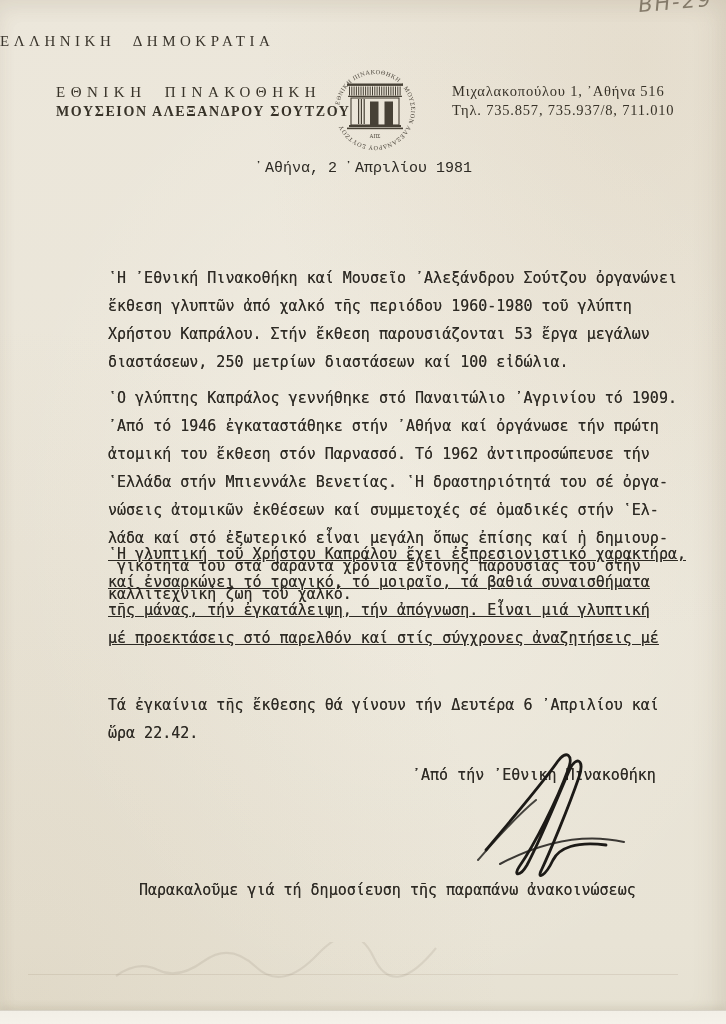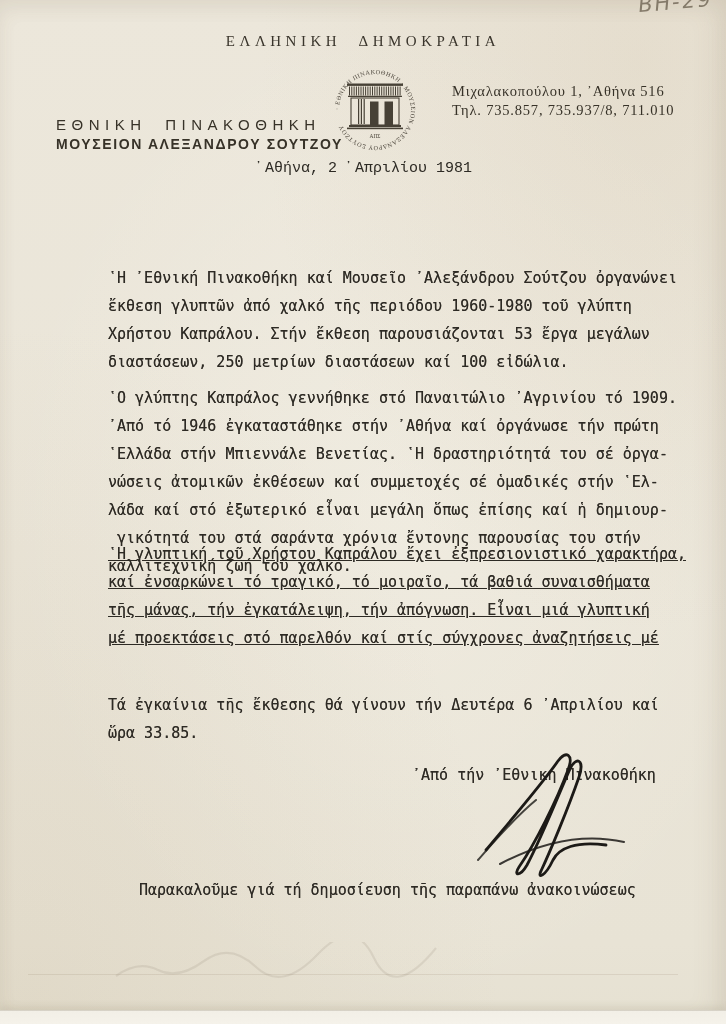--- a/index.html
+++ b/index.html
@@ -19,28 +19,27 @@
     color:#2d2a24;
   }
   .pencil-note{
     position:absolute;top:-10px;right:14px;
     font-family:"DejaVu Sans",sans-serif;
     font-size:21px;color:#6f6554;opacity:.8;
     transform:rotate(-5deg) skewX(-10deg);
     letter-spacing:2px;
   }
   .republic{
-    position:absolute;top:33px;left:0;width:100%;text-align:center;
+    position:absolute;top:33px;left:0;width:100%;text-align:left;
     font-family:"Liberation Serif","DejaVu Serif",serif;
     font-size:15px;letter-spacing:4.5px;word-spacing:10px;color:#3a352c;
   }
   .lh-left{
     position:absolute;left:56px;top:84px;color:#373228;
-    font-family:Liberation Sans, sans-serif;
-    margin-top:32px;
+    font-family:Liberation Serif, serif;
   }
   .org{font-size:15px;letter-spacing:5.5px;word-spacing:9px;margin-bottom:3px;}
   .museum{font-size:14px;font-weight:700;letter-spacing:1.6px;}
   .lh-right{
     position:absolute;left:452px;top:82px;color:#373228;
     font-family:"Liberation Serif","DejaVu Serif",serif;
     font-size:14.5px;letter-spacing:0.8px;line-height:19px;
   }
   .lh-seal{position:absolute;left:331px;top:66px;width:88px;height:88px;}
   .date{
@@ -121,37 +120,38 @@
   <div class="para p1">
     <div class="line">῾Η ᾽Εθνική Πινακοθήκη καί Μουσεῖο ᾽Αλεξάνδρου Σούτζου ὀργανώνει</div>
     <div class="line">ἔκθεση γλυπτῶν ἀπό χαλκό τῆς περιόδου 1960-1980 τοῦ γλύπτη</div>
     <div class="line">Χρήστου Καπράλου. Στήν ἔκθεση παρουσιάζονται 53 ἔργα μεγάλων</div>
     <div class="line">διαστάσεων, 250 μετρίων διαστάσεων καί 100 εἰδώλια.</div>
   </div>
 
   <div class="para p2">
     <div class="line">῾Ο γλύπτης Καπράλος γεννήθηκε στό Παναιτώλιο ᾽Αγρινίου τό 1909.</div>
     <div class="line">᾽Από τό 1946 ἐγκαταστάθηκε στήν ᾽Αθήνα καί ὀργάνωσε τήν πρώτη</div>
+    <div class="line">ἀτομική του ἔκθεση στόν Παρνασσό. Τό 1962 ἀντιπροσώπευσε τήν</div>
     <div class="line">῾Ελλάδα στήν Μπιεννάλε Βενετίας. ῾Η δραστηριότητά του σέ ὀργα-</div>
     <div class="line">νώσεις ἀτομικῶν ἐκθέσεων καί συμμετοχές σέ ὁμαδικές στήν ῾Ελ-</div>
     <div class="line">λάδα καί στό ἐξωτερικό εἶναι μεγάλη ὅπως ἐπίσης καί ἡ δημιουρ-</div>
     <div class="line"> γικότητά του στά σαράντα χρόνια ἔντονης παρουσίας του στήν</div>
     <div class="line">καλλιτεχνική ζωή τοῦ χαλκό.</div>
   </div>
 
   <div class="para p3">
     <div class="line">῾Η γλυπτική τοῦ Χρήστου Καπράλου ἔχει ἐξπρεσιονιστικό χαρακτήρα,</div>
     <div class="line">καί ἐνσαρκώνει τό τραγικό, τό μοιραῖο, τά βαθιά συναισθήματα</div>
     <div class="line">τῆς μάνας, τήν ἐγκατάλειψη, τήν ἀπόγνωση. Εἶναι μιά γλυπτική</div>
     <div class="line">μέ προεκτάσεις στό παρελθόν καί στίς σύγχρονες ἀναζητήσεις μέ</div>
   </div>
 
   <div class="para p4">
     <div class="line">Τά ἐγκαίνια τῆς ἔκθεσης θά γίνουν τήν Δευτέρα 6 ᾽Απριλίου καί</div>
-    <div class="line">ὥρα 33.85.</div>
+    <div class="line">ὥρα 22.42.</div>
   </div>
 
   <div class="closing">᾽Από τήν ᾽Εθνική Πινακοθήκη</div>
 
   <svg class="signature" viewBox="0 0 200 138">
     <g fill="none" stroke="#1c1a17" stroke-linecap="round">
       <path stroke-width="2" opacity="0.8" d="M30,112 C44,96 66,70 88,52"></path>
       <path stroke-width="2.8" d="M38,102 C58,78 94,36 110,13 C118,2 126,6 120,22 C109,52 87,96 71,119 C65,128 72,129 79,117 C94,89 113,41 122,21 C128,8 137,11 131,29 C120,61 101,106 93,123 C89,131 97,129 105,112 C111,100 128,93 158,97"></path>
       <path stroke-width="2" opacity="0.85" d="M52,116 C88,97 132,84 176,94"></path>
     </g>

